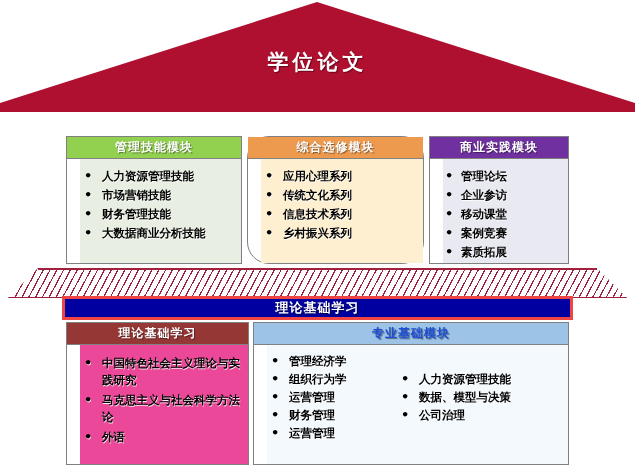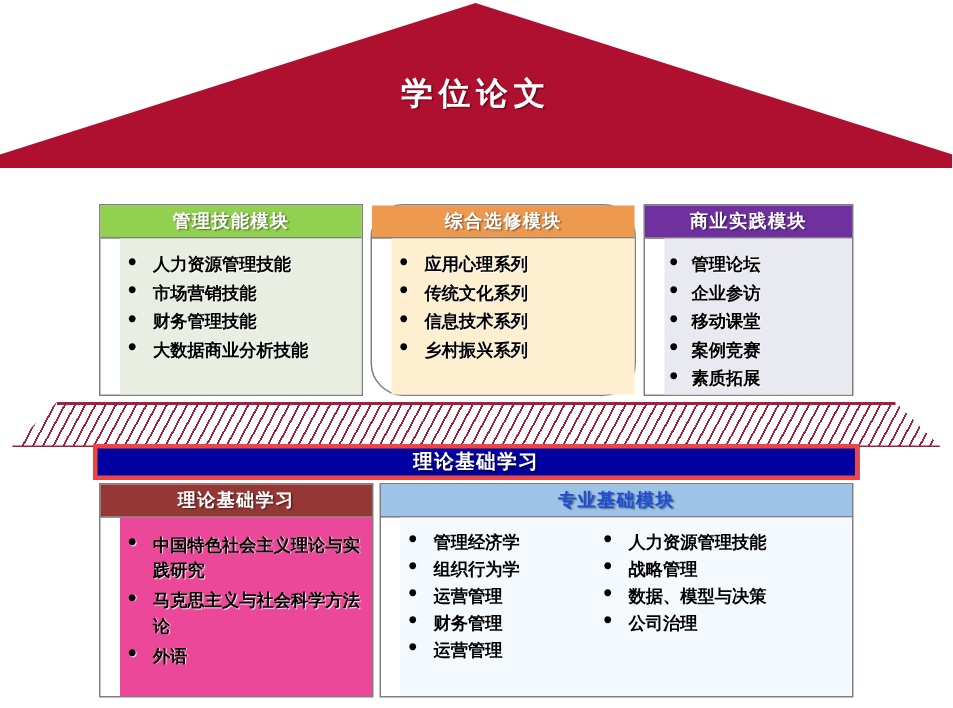--- a/index.html
+++ b/index.html
@@ -198,20 +198,21 @@
   .mod-public .module-header { background: #953735; }
   .mod-public .module-body   { background: #ec4899; }
   .mod-public ul.items li { white-space: normal; line-height: 17px; margin-bottom: 3px; }
 
   .mod-core       { left: 253px; top: 322px; width: 316px; height: 143px; }
   .mod-core .module-header { background: #9DC3E6; color: #1d4ed8; }
   .mod-core .module-body   { background: #F4F9FE; padding-top: 9px; }
   .mod-core .two-col {
     display: flex;
     gap: 8px;
+    align-items: center;
   }
   .mod-core .col-a { width: 122px; flex: none; }
   .mod-core .col-b { flex: 1; }
   .mod-core ul.items li { margin-bottom: 3px; }
 </style>
 </head>
 <body>
 
 <div id="diagram">
 
@@ -287,21 +288,20 @@
       <div class="two-col">
         <ul class="items col-a">
           <li>管理经济学</li>
           <li>组织行为学</li>
           <li>运营管理</li>
           <li>财务管理</li>
           <li>运营管理</li>
         </ul>
         <ul class="items col-b">
           <li>人力资源管理技能</li>
-          <li>战略管理</li>
           <li>数据、模型与决策</li>
           <li>公司治理</li>
         </ul>
       </div>
     </div>
   </div>
 
 </div>
 
 </body></html>

